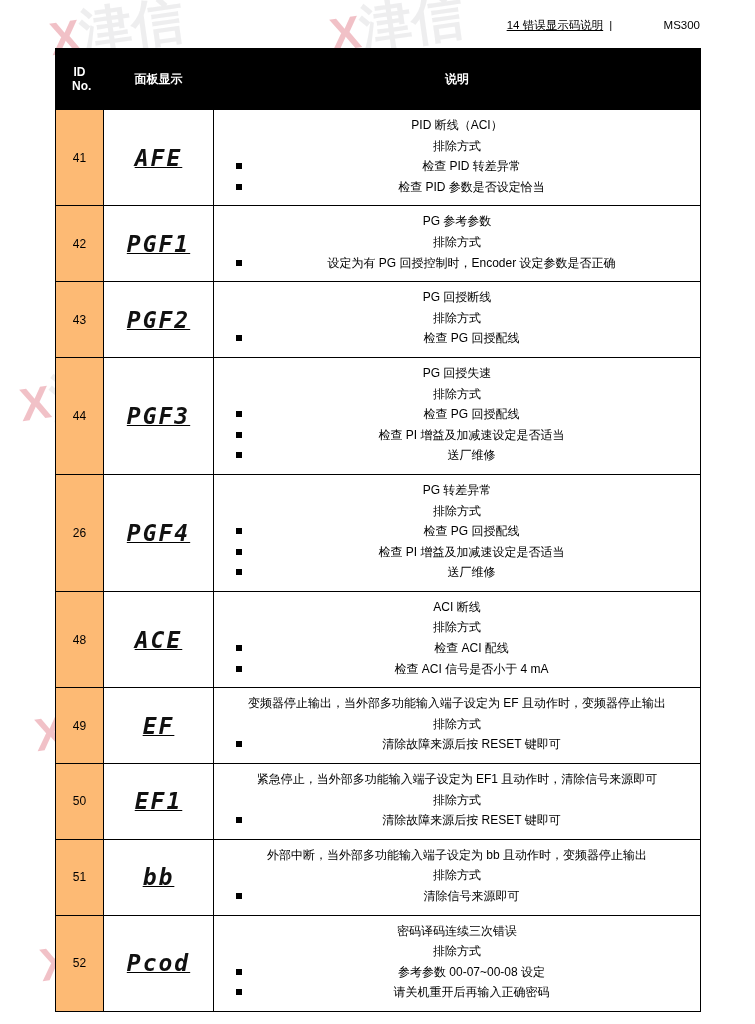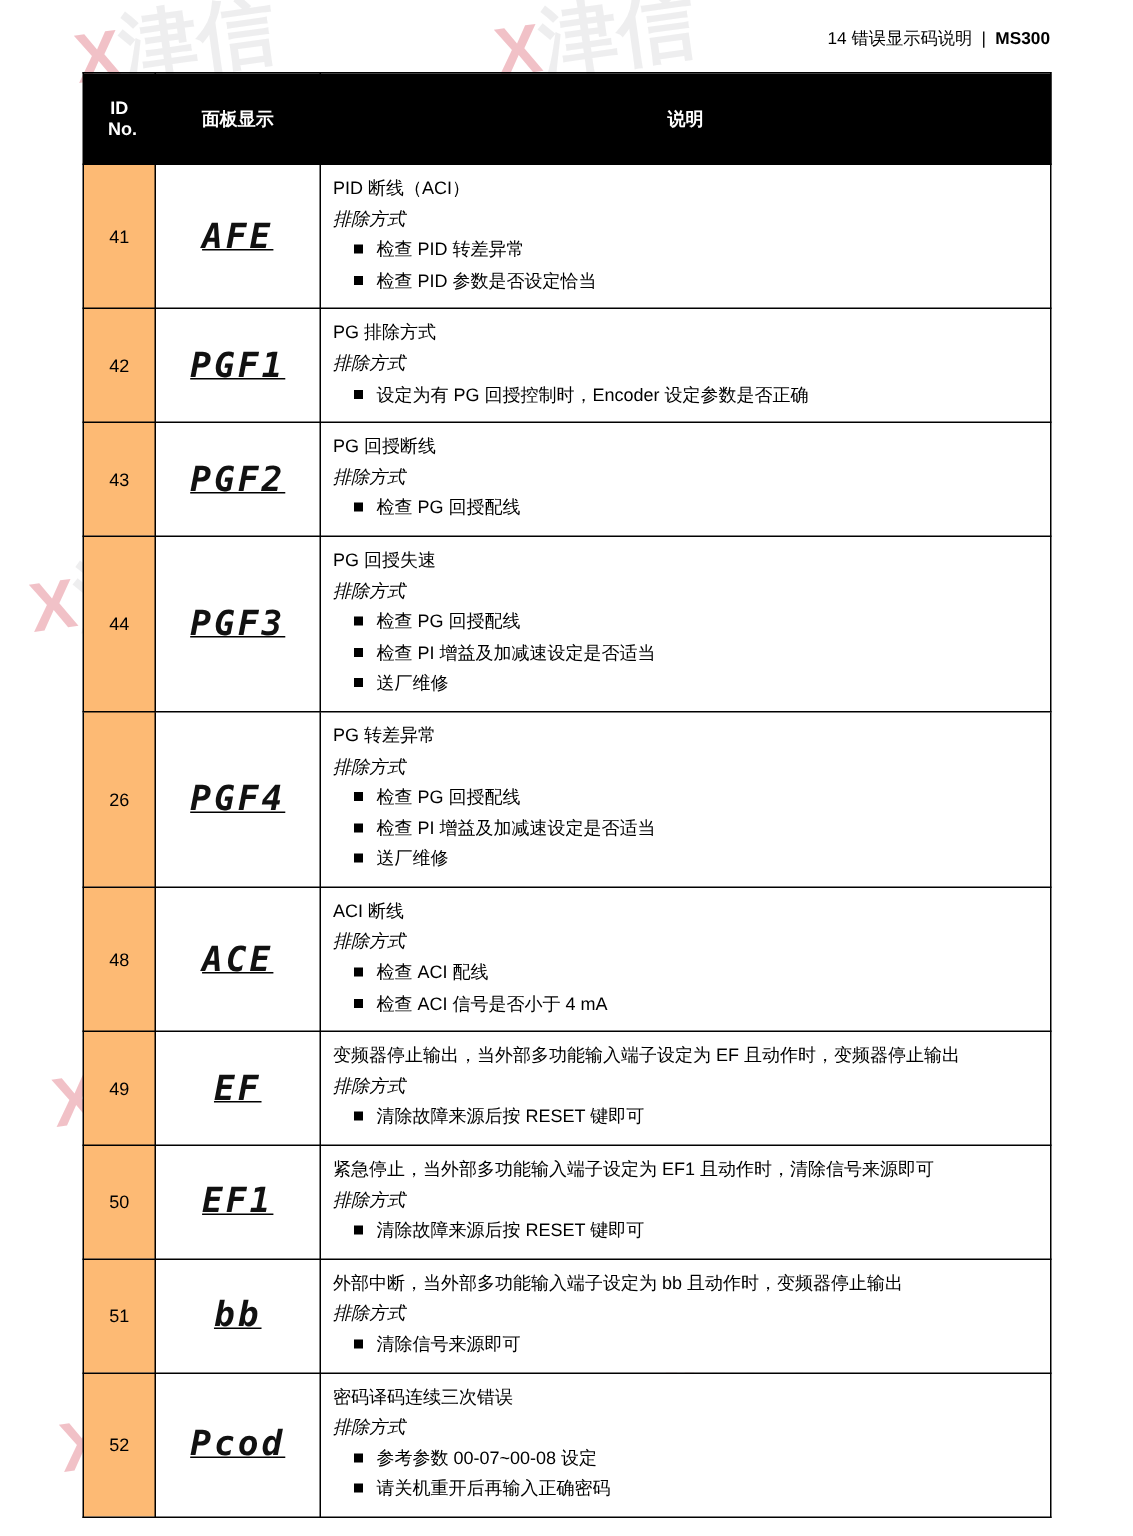--- a/index.html
+++ b/index.html
@@ -56,40 +56,41 @@
 
   
   .doc-header {
     position: absolute;
     top: 18px;
     right: 55px;
     font-size: 11.5px;
     z-index: 3;
     white-space: nowrap;
   }
-  .doc-header .chapter { color: #000; }
+  .doc-header .chapter { color: #000; text-decoration: underline; }
   .doc-header .sep { color: #000; margin: 0 3px; }
-  .doc-header .model { font-weight: bold; color: #000; }
+  .doc-header .model { font-weight: normal; color: #000; margin-left: 45px; }
 
   
   .tbl-wrap {
     position: absolute;
     left: 55px;
     top: 48px;
     width: 645px;
     z-index: 2;
   }
   table.errtbl {
     border-collapse: collapse;
     width: 100%;
     table-layout: fixed;
   }
   table.errtbl th, table.errtbl td {
     border: 1px solid #000;
     vertical-align: middle;
+    text-align: center;
   }
   table.errtbl thead th {
     background: #000;
     color: #fff;
     font-size: 12px;
     font-weight: bold;
     height: 23px;
     padding: 16px;
     text-align: center;
   }
@@ -115,21 +116,21 @@
   }
   .seven-seg {
     font-family: "DejaVu Sans Mono", monospace;
     font-size: 23px;
     font-weight: bold;
     font-style: italic;
     letter-spacing: 2px;
     color: #111;
   }
   .desc-title { margin: 0 0 2px 0; }
-  .desc-sub { margin: 0 0 2px 0; font-style: italic; }
+  .desc-sub { margin: 0 0 2px 0; }
   ul.steps {
     list-style: none;
     margin: 0;
     padding: 0 0 0 14px;
   }
   ul.steps li {
     position: relative;
     padding-left: 15px;
     margin: 2px 0;
   }
@@ -239,21 +240,21 @@
             <ul class="steps">
               <li>检查 PID 转差异常</li>
               <li>检查 PID 参数是否设定恰当</li>
             </ul>
           </td>
         </tr>
         <tr>
           <td class="id-cell">42</td>
           <td class="panel-cell"><span class="seven-seg">PGF1</span></td>
           <td class="desc-cell">
-            <p class="desc-title">PG 排除方式</p>
+            <p class="desc-title">PG 参考参数</p>
             <p class="desc-sub">排除方式</p>
             <ul class="steps">
               <li>设定为有 PG 回授控制时，Encoder 设定参数是否正确</li>
             </ul>
           </td>
         </tr>
         <tr>
           <td class="id-cell">43</td>
           <td class="panel-cell"><span class="seven-seg">PGF2</span></td>
           <td class="desc-cell">

